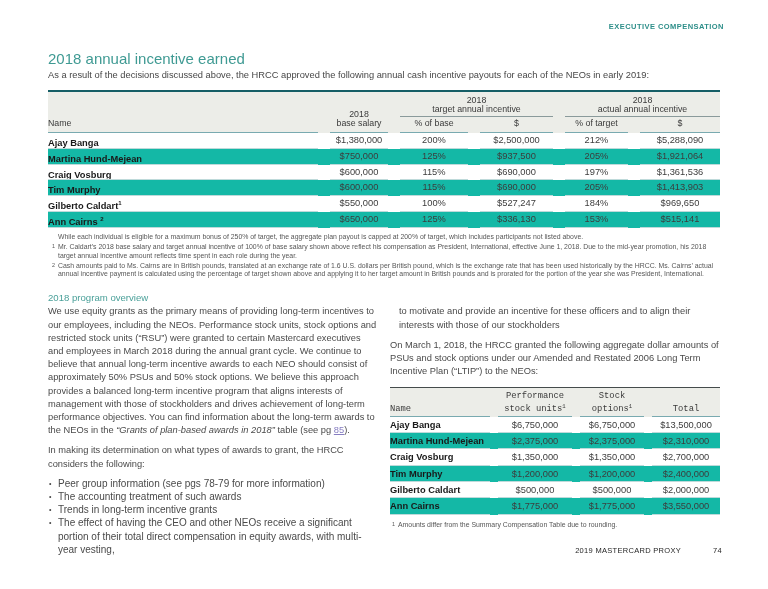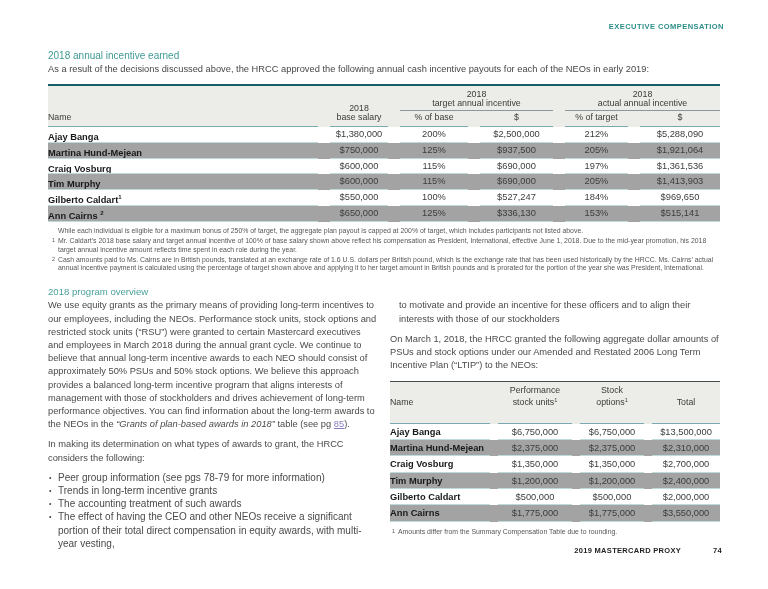--- a/index.html
+++ b/index.html
@@ -8,40 +8,40 @@
     font-family:"Liberation Sans", sans-serif; overflow:hidden;
     -webkit-font-smoothing:antialiased;
   }
   .content { padding:0 48px; }
 
   .section-label {
     position:absolute; top:22px; right:44px;
     font-size:7.5px; font-weight:bold; letter-spacing:.45px; color:#2d8e89;
   }
 
-  .h1 { margin:0; padding-top:50px; font-size:10px; font-weight:normal; color:#3f9a93; }
+  .h1 { margin:0; padding-top:50px; font-size:15px; font-weight:normal; color:#3f9a93; }
   .intro { margin-top:3px; font-size:9.3px; color:#474747; }
 
   
   .t1 { margin-top:10px; border-top:2px solid #155e66; }
   .grid1 { display:grid; grid-template-columns:270px 58px 68px 73px 63px 80px; column-gap:12px; }
   .t1-head { background:#ecede8; padding-top:4px; grid-template-rows:21px 16px; }
   .t1-head .hc { font-size:8.8px; line-height:9.6px; color:#3a3a3a; }
   .hc-name   { grid-column:1; grid-row:1/3; align-self:end; border-bottom:1.5px solid #79aab0; padding-bottom:3px; }
   .hc-base   { grid-column:2; grid-row:1/3; align-self:end; text-align:center; border-bottom:1.5px solid #79aab0; padding-bottom:3px; }
   .hc-group-target { grid-column:3/5; grid-row:1; align-self:end; text-align:center; border-bottom:1px solid #8a9a9b; padding-bottom:1px; }
   .hc-group-actual { grid-column:5/7; grid-row:1; align-self:end; text-align:center; border-bottom:1px solid #8a9a9b; padding-bottom:1px; }
   .hc-sub { grid-row:2; align-self:end; text-align:center; border-bottom:1.5px solid #79aab0; padding-bottom:3px; padding-top:17px; }
   .c3 { grid-column:3; } .c4 { grid-column:4; } .c5 { grid-column:5; } .c6 { grid-column:6; }
 
   .t1 .r { height:15.8px; }
   .t1 .r > div { line-height:15.8px; font-size:9.3px; border-bottom:1px solid #bedada; white-space:nowrap; overflow:hidden; }
   .t1 .r .cell-name { font-weight:bold; color:#191919; }
   .t1 .r .num { text-align:center; color:#3c3c3c; }
-  .stripe { background:#a3a3a3; }
+  .stripe { background:#14b8a6; }
   sup.rowsup { font-size:6px; vertical-align:4px; }
 
   
   .fns { margin-top:5px; }
   .fn { position:relative; padding-left:10px; font-size:6.9px; line-height:8.9px; color:#565656; margin-top:1px; }
   .fn .m { position:absolute; left:4px; top:-1px; font-size:5.4px; }
 
   
   .cols { display:flex; margin-top:12px; }
   .colL { width:330px; flex:none; }
@@ -57,34 +57,34 @@
   .bullets { margin-top:6px; }
   .bul { position:relative; padding-left:10px; font-size:10px; line-height:13.2px; color:#4a4a4a; }
   .bul::before { content:"•"; position:absolute; left:1px; top:0; font-size:7px; color:#4a4a4a; }
 
   .cont { padding-left:9px; margin-top:14px; }
 
   
   .t2 { margin-top:9px; border-top:1.5px solid #454c4c; }
   .grid2 { display:grid; grid-template-columns:100px 74px 64px 68px; column-gap:8px; }
   .t2-head { background:#ecede8; padding-top:4px; }
-  .t2-head .hc { font-size:8.8px; line-height:9.6px; color:#3a3a3a; border-bottom:1.5px solid #79aab0; padding-bottom:15px; align-self:end; }
+  .t2-head .hc { font-size:8.8px; line-height:9.6px; color:#3a3a3a; border-bottom:1.5px solid #79aab0; padding-bottom:1px; align-self:end;font-family:Liberation Mono, monospace; }
   .t2-head .hc-n { text-align:left; }
   .t2-head .ctr { text-align:center; }
   sup.hsup { font-size:5.6px; vertical-align:3px; }
 
   .t2 .r { height:16.4px; }
   .t2 .r > div { line-height:16.4px; font-size:9.3px; border-bottom:1px solid #bedada; white-space:nowrap; overflow:hidden; }
   .t2 .r .cell-name { font-weight:bold; color:#191919; }
   .t2 .r .num { text-align:center; color:#3c3c3c; }
 
   .t2fn { position:relative; padding-left:8px; margin-top:6px; font-size:6.9px; line-height:8.9px; color:#565656; }
   .t2fn .m { position:absolute; left:2px; top:-1px; font-size:5.4px; }
 
-  .footer { position:absolute; top:546px; right:46px; display:flex; font-size:7.5px; font-weight:bold; letter-spacing:.3px; color:#1f1f1f;text-align:right; }
+  .footer { position:absolute; top:546px; right:46px; display:flex; font-size:7.5px; font-weight:normal; letter-spacing:.3px; color:#1f1f1f;text-align:right; }
   .footer .pgnum { margin-left:32px; }
 </style>
 </head>
 <body>
 
 <div class="page">
 
   <div class="section-label">EXECUTIVE COMPENSATION</div>
 
   <div class="content">
@@ -168,22 +168,22 @@
       <div class="fn"><span class="m">2</span><span>Cash amounts paid to Ms. Cairns are in British pounds, translated at an exchange rate of 1.6 U.S. dollars per British pound, which is the exchange rate that has been used historically by the HRCC. Ms. Cairns’ actual annual incentive payment is calculated using the percentage of target shown above and applying it to her target amount in British pounds and is prorated for the portion of the year she was President, International.</span></div>
     </div>
 
     <div class="cols">
       <div class="colL">
         <div class="lt-sub">2018 program overview</div>
         <div class="body-p mt2"><span>We use equity grants as the primary means of providing long-term incentives to our employees, including the NEOs. Performance stock units, stock options and restricted stock units (“RSU”) were granted to certain Mastercard executives and employees in March 2018 during the annual grant cycle. We continue to believe that annual long-term incentive awards to each NEO should consist of approximately 50% PSUs and 50% stock options. We believe this approach provides a balanced long-term incentive program that aligns interests of management with those of stockholders and drives achievement of long-term performance objectives. You can find information about the long-term awards to the NEOs in the </span><span class="it">“Grants of plan-based awards in 2018”</span><span> table (see pg </span><span class="pg-link">85</span><span>).</span></div>
         <div class="body-p mt7">In making its determination on what types of awards to grant, the HRCC considers the following:</div>
         <div class="bullets">
           <div class="bul">Peer group information (see pgs 78-79 for more information)</div>
+          <div class="bul">The accounting treatment of such awards</div>
           <div class="bul">Trends in long-term incentive grants</div>
-          <div class="bul">The accounting treatment of such awards</div>
           <div class="bul">The effect of having the CEO and other NEOs receive a significant portion of their total direct compensation in equity awards, with multi-year vesting,</div>
         </div>
       </div>
 
       <div class="colR">
         <div class="body-p cont">to motivate and provide an incentive for these officers and to align their interests with those of our stockholders</div>
         <div class="body-p mt7">On March 1, 2018, the HRCC granted the following aggregate dollar amounts of PSUs and stock options under our Amended and Restated 2006 Long Term Incentive Plan (“LTIP”) to the NEOs:</div>
 
         <div class="t2">
           <div class="grid2 t2-head">

